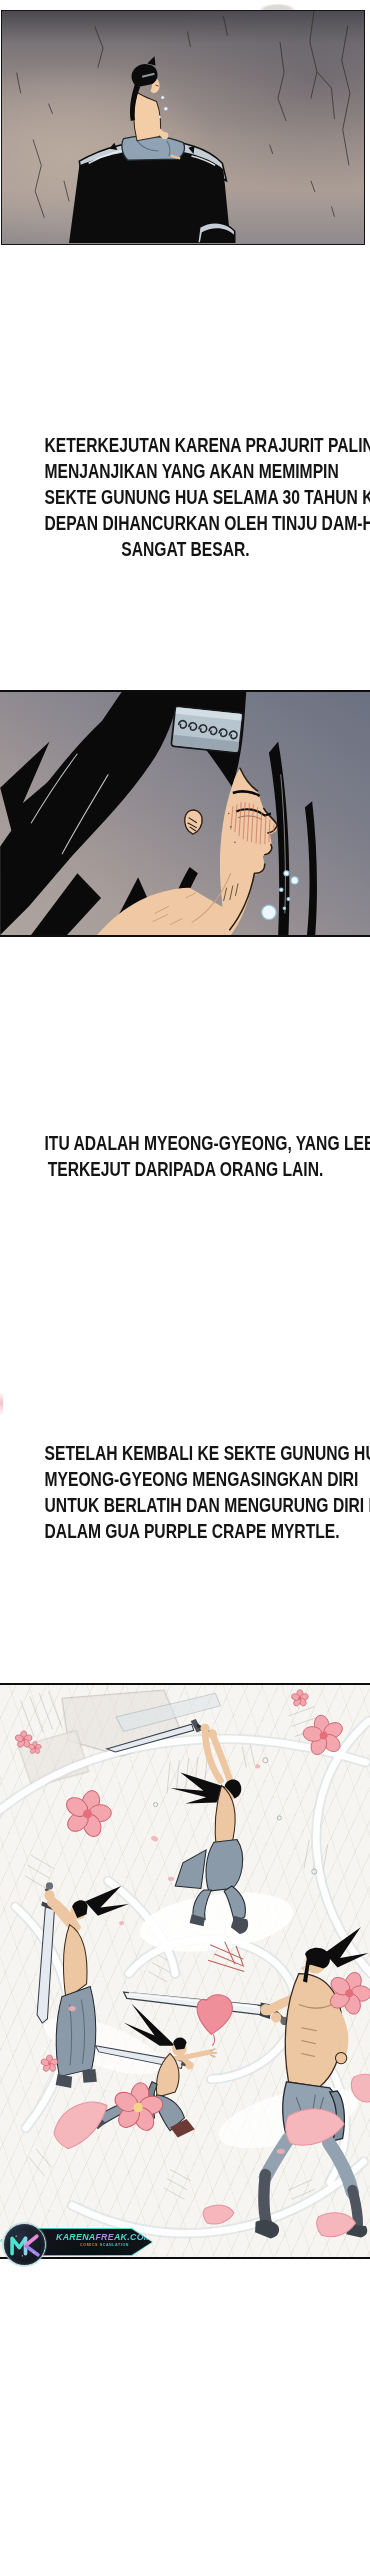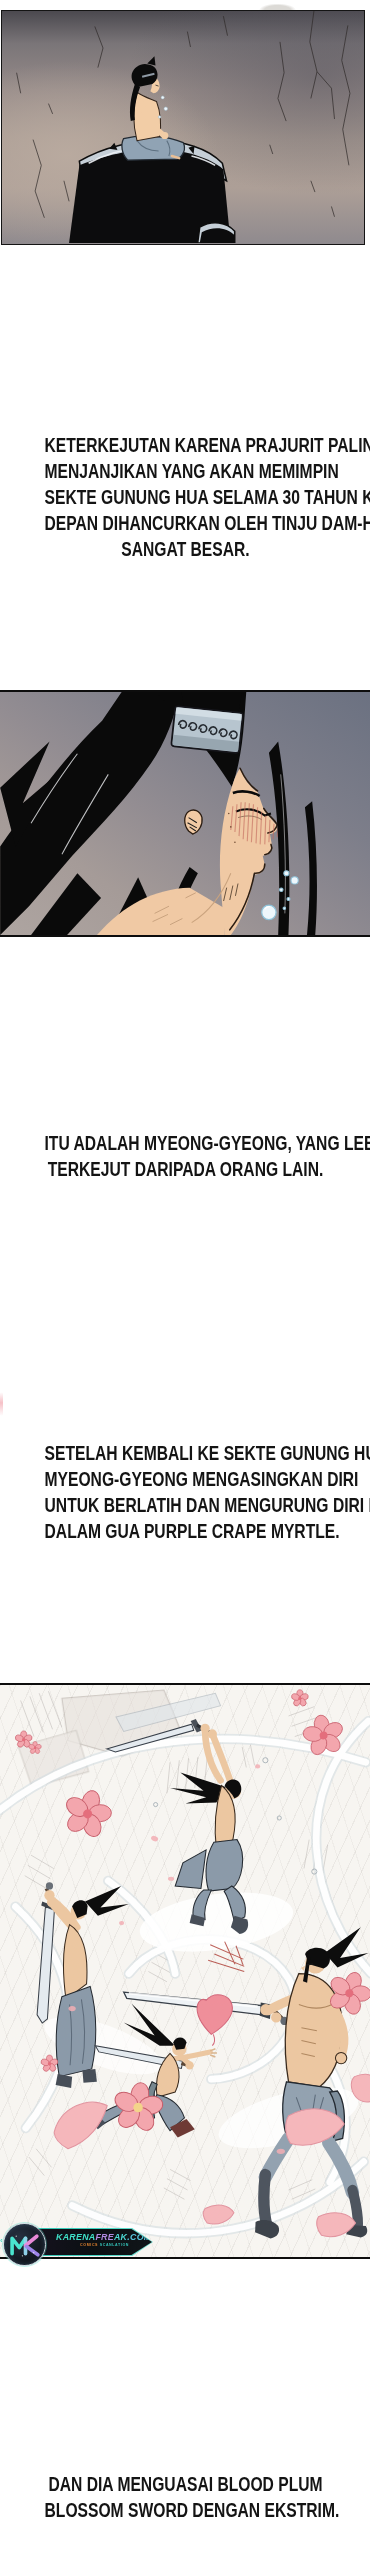--- a/index.html
+++ b/index.html
@@ -504,19 +504,15 @@
         <path d="M34,28 L56,44" stroke="#9d84e8"></path>
       </g>
       <g fill="#ffffff" opacity=".85">
         <circle cx="14" cy="8" r="1.2"></circle>
           <circle cx="48" cy="40" r="1.2"></circle>
           <circle cx="26" cy="46" r="1.2"></circle>
       </g>
     </svg>
   </div>
 
-  <div class="nar" style="top:2471px">
-    <div class="ln">DAN DIA MENGUASAI BLOOD PLUM</div>
-    <div class="ln">BLOSSOM SWORD DENGAN EKSTRIM.</div>
-  </div>
 
 </div>
 
 
 </body></html>

